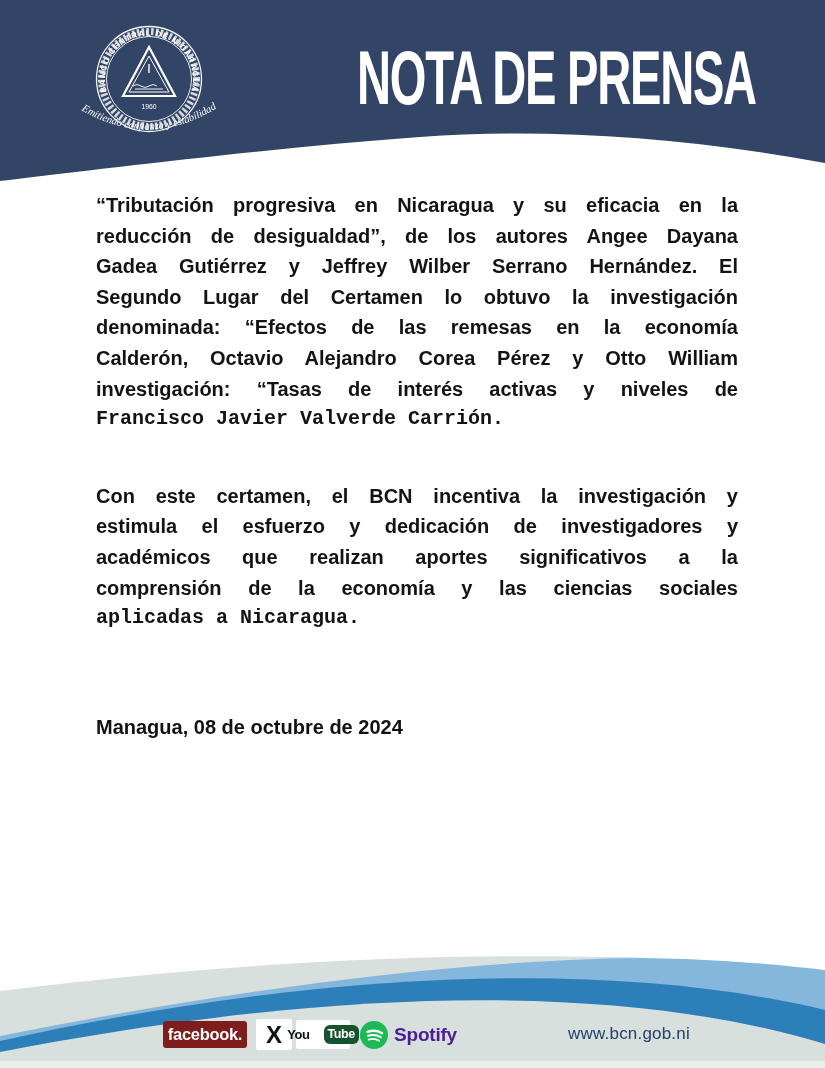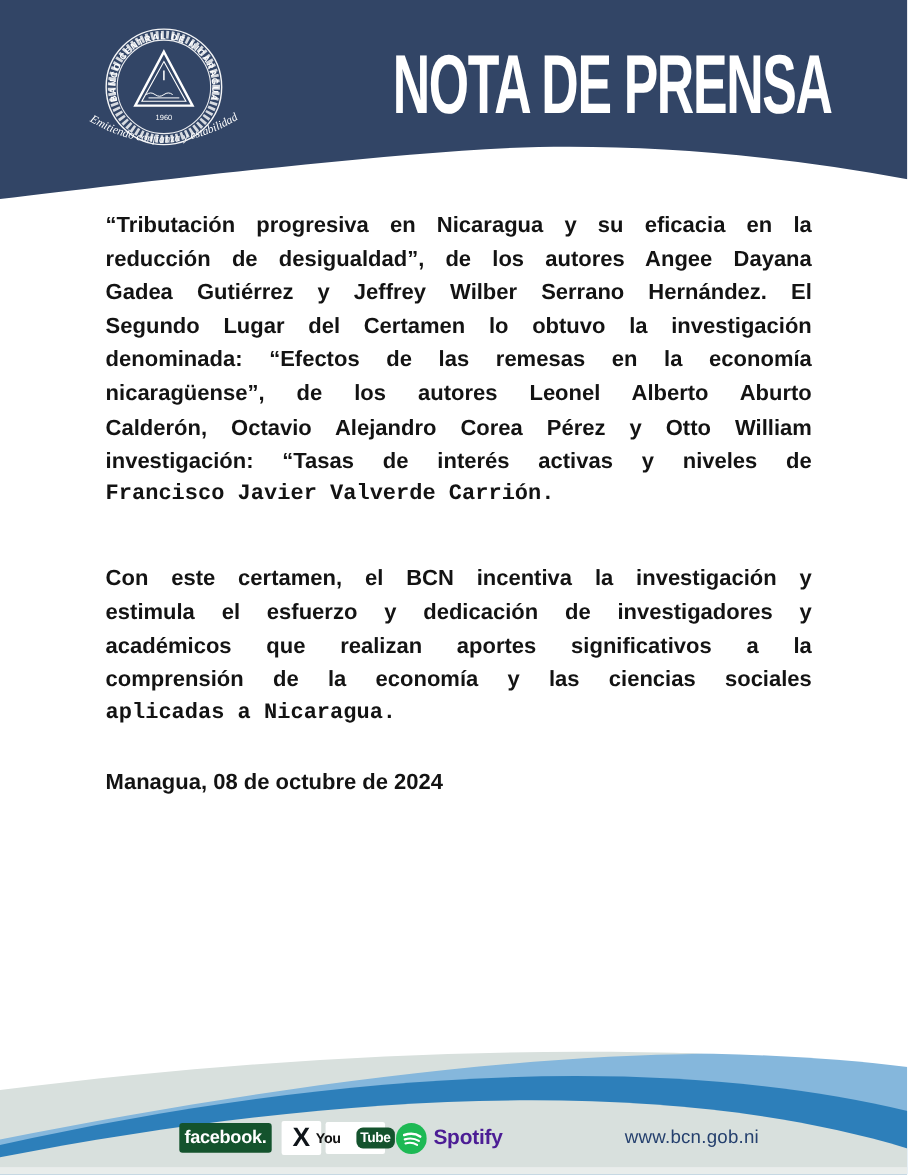--- a/index.html
+++ b/index.html
@@ -18,26 +18,26 @@
   }
   
   .body-text{
     position:absolute;top:190px;left:96px;width:642px;
     color:#131313;font-weight:bold;font-size:20px;line-height:30.6px;
   }
   .para{margin:0;}
   .para + .para{margin-top:46px;}
   .jline{text-align:justify;text-align-last:justify;}
   .para .jline:last-child{text-align-last:left;font-family:Liberation Mono, monospace;}
-  .date-line{margin-top:32px;font-weight:bold;font-size:20px;color:#131313;}
+  .date-line{margin-top:78px;font-weight:bold;font-size:20px;color:#131313;}
   
   .footer-svg{position:absolute;left:0;bottom:0;display:block;}
   .social-row{position:absolute;left:0;top:1016px;width:825px;height:40px;}
   .badge{position:absolute;display:flex;align-items:center;justify-content:center;box-sizing:border-box;}
-  .fb-badge{left:163px;top:5px;width:84px;height:27px;background:#14532d;border-radius:3px;
+  .fb-badge{left:163px;top:5px;width:84px;height:27px;background:#7f1d1d;border-radius:3px;
     color:#ffffff;font-weight:bold;font-size:16.5px;letter-spacing:-0.3px;}
   .x-badge{left:256px;top:3px;width:36px;height:31px;background:#ffffff;border-radius:2px;
     color:#0f1419;font-weight:bold;font-size:24px;}
   .yt-badge{left:296px;top:4px;width:54px;height:29px;background:#ffffff;border-radius:2px;gap:14px;}
   .yt-you{color:#111111;font-weight:bold;font-size:13px;letter-spacing:-0.4px;}
   .yt-tube{background:#14532d;color:#ffffff;font-weight:bold;font-size:12.5px;letter-spacing:-0.4px;
     border-radius:6px;padding:2px 4px 3px 4px;}
   .sp-badge{left:360px;top:4px;height:29px;gap:6px;}
   .sp-text{color:#4c1d95;font-weight:bold;font-size:19px;letter-spacing:-0.2px;}
   .site-url{
@@ -77,21 +77,20 @@
 
   <div class="press-title">NOTA DE PRENSA</div>
 
   <div class="body-text">
     <div class="para">
         <div class="jline">“Tributación progresiva en Nicaragua y su eficacia en la</div>
         <div class="jline">reducción de desigualdad”, de los autores Angee Dayana</div>
         <div class="jline">Gadea Gutiérrez y Jeffrey Wilber Serrano Hernández. El</div>
         <div class="jline">Segundo Lugar del Certamen lo obtuvo la investigación</div>
         <div class="jline">denominada: “Efectos de las remesas en la economía</div>
-        <div class="jline">nicaragüense”, de los autores Leonel Alberto Aburto</div>
         <div class="jline">Calderón, Octavio Alejandro Corea Pérez y Otto William</div>
         <div class="jline">investigación: “Tasas de interés activas y niveles de</div>
         <div class="jline">Francisco Javier Valverde Carrión.</div>
       </div>
     <div class="para">
         <div class="jline">Con este certamen, el BCN incentiva la investigación y</div>
         <div class="jline">estimula el esfuerzo y dedicación de investigadores y</div>
         <div class="jline">académicos que realizan aportes significativos a la</div>
         <div class="jline">comprensión de la economía y las ciencias sociales</div>
         <div class="jline">aplicadas a Nicaragua.</div>

